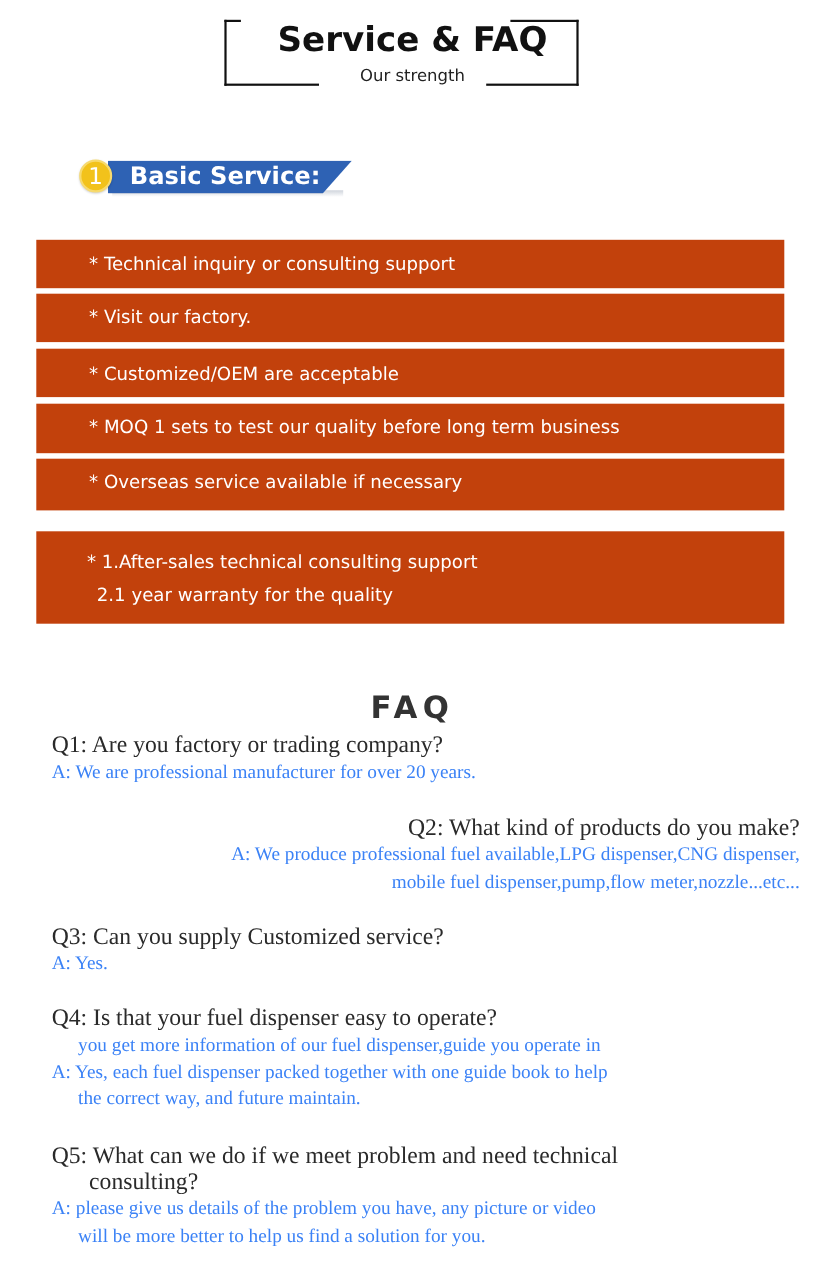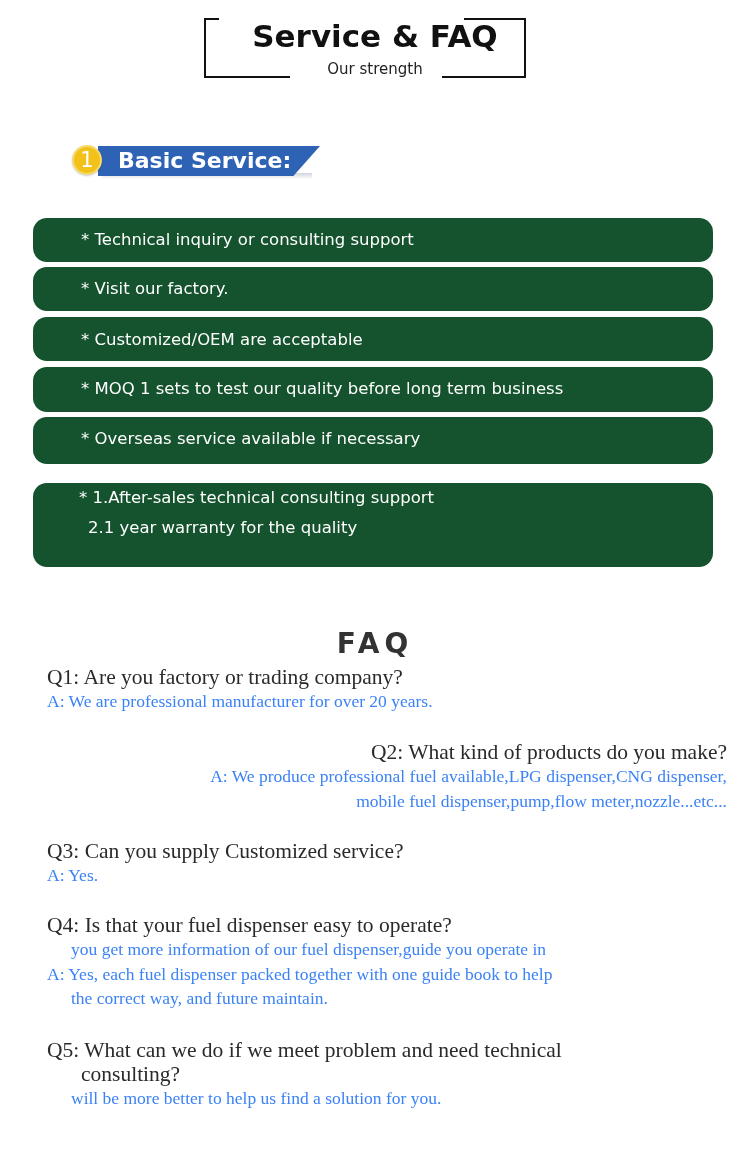--- a/index.html
+++ b/index.html
@@ -12,21 +12,21 @@
   .hdr-sub { position:absolute; left:0; right:0; top:62px; text-align:center; font-family:"DejaVu Sans", sans-serif; font-size:15px; color:#222; line-height:1; }
 
   
   .banner { position:absolute; left:72px; top:145px; width:252px; height:34px; }
   .banner-bar { position:absolute; left:26px; top:1px; width:222px; height:30px; background:#2e62b4; clip-path:polygon(0 0, 100% 0, 88% 100%, 0 100%); box-shadow:0 3px 4px rgba(0,0,0,0.25); }
   .banner-shadow { position:absolute; left:30px; top:28px; width:210px; height:6px; background:linear-gradient(#cfd4dc, rgba(255,255,255,0)); }
   .badge { position:absolute; left:0; top:0; width:30px; height:30px; border-radius:50%; background:#f2c21b; border:2px solid #f7da6e; box-sizing:border-box; color:#fff; font-family:"DejaVu Sans", sans-serif; font-size:21px; text-align:center; line-height:26px; box-shadow:0 1px 2px rgba(0,0,0,0.2); }
   .banner-label { position:absolute; left:46px; top:2px; color:#fff; font-family:"DejaVu Sans", sans-serif; font-weight:bold; font-size:22px; line-height:28px; }
 
   
-  .row { position:absolute; left:33px; width:680px; background:#14532d; color:#fff; font-family:"DejaVu Sans", sans-serif; font-size:16.5px; box-sizing:border-box; padding-left:48px;border-radius:14px; }
+  .row { position:absolute; left:33px; width:680px; background:#c2410c; color:#fff; font-family:"DejaVu Sans", sans-serif; font-size:16.5px; box-sizing:border-box; padding-left:48px; }
   .row .t { display:block; }
 
   
   .faq-title { position:absolute; left:0; right:0; top:594px; text-align:center; font-family:"DejaVu Sans", sans-serif; font-weight:bold; font-size:28px; letter-spacing:5px; color:#333;margin-top:33px; }
   .qa { position:absolute; left:47px; width:680px; font-family:"Liberation Serif", serif; color:#222; }
   .q { font-size:21.5px; line-height:24px; color:#2a2a2a; }
   .a { font-size:17.5px; line-height:24.5px; color:#3b82f6; }
   .indent { padding-left:24px; }
   .q-indent { padding-left:34px; }
 </style>
@@ -59,21 +59,21 @@
 </div>
 <div class="row" style="top:317px;height:44px;line-height:45px;">
   <span class="t">* Customized/OEM are acceptable</span>
 </div>
 <div class="row" style="top:367px;height:45px;line-height:43px;">
   <span class="t">* MOQ 1 sets to test our quality before long term business</span>
 </div>
 <div class="row" style="top:417px;height:47px;line-height:43px;">
   <span class="t">* Overseas service available if necessary</span>
 </div>
-<div class="row" style="top:483px;height:84px;line-height:30px;padding-left:46px;">
+<div class="row" style="top:483px;height:84px;padding-top:13px;line-height:30px;padding-left:46px;">
   <span class="t">* 1.After-sales technical consulting support</span>
   <span class="t" style="padding-left:9px;">2.1 year warranty for the quality</span>
 </div>
 
 <div class="faq-title">FAQ</div>
 
 <div class="qa" style="top:665px;">
   <div class="q">Q1: Are you factory or trading company?</div>
   <div class="a">A: We are professional manufacturer for over 20 years.</div>
 </div>
@@ -92,14 +92,15 @@
 <div class="qa" style="top:913px;">
   <div class="q">Q4: Is that your fuel dispenser easy to operate?</div>
   <div class="a indent">you get more information of our fuel dispenser,guide you operate in</div>
   <div class="a">A: Yes, each fuel dispenser packed together with one guide book to help</div>
   <div class="a indent">the correct way, and future maintain.</div>
 </div>
 
 <div class="qa" style="top:1038px;">
   <div class="q">Q5: What can we do if we meet problem and need technical</div>
   <div class="q q-indent">consulting?</div>
+  <div class="a">A: please give us details of the problem you have, any picture or video</div>
   <div class="a indent">will be more better to help us find a solution for you.</div>
 </div>
 
 </body></html>

